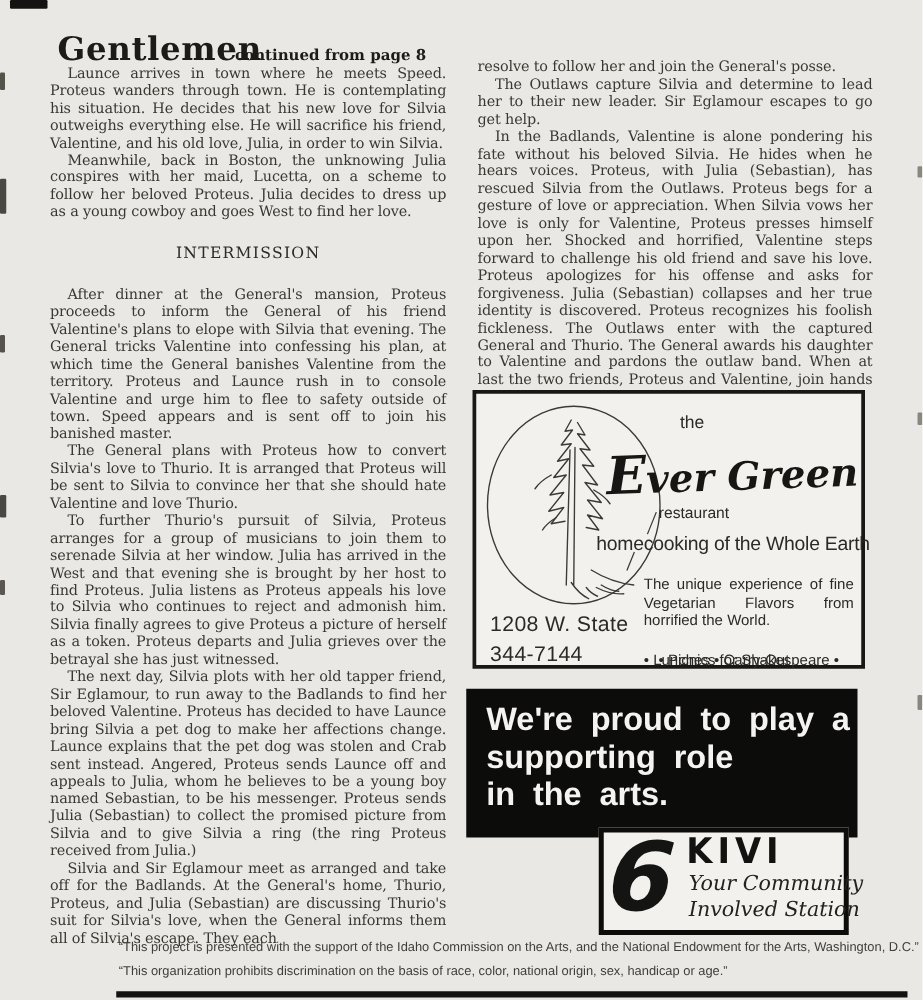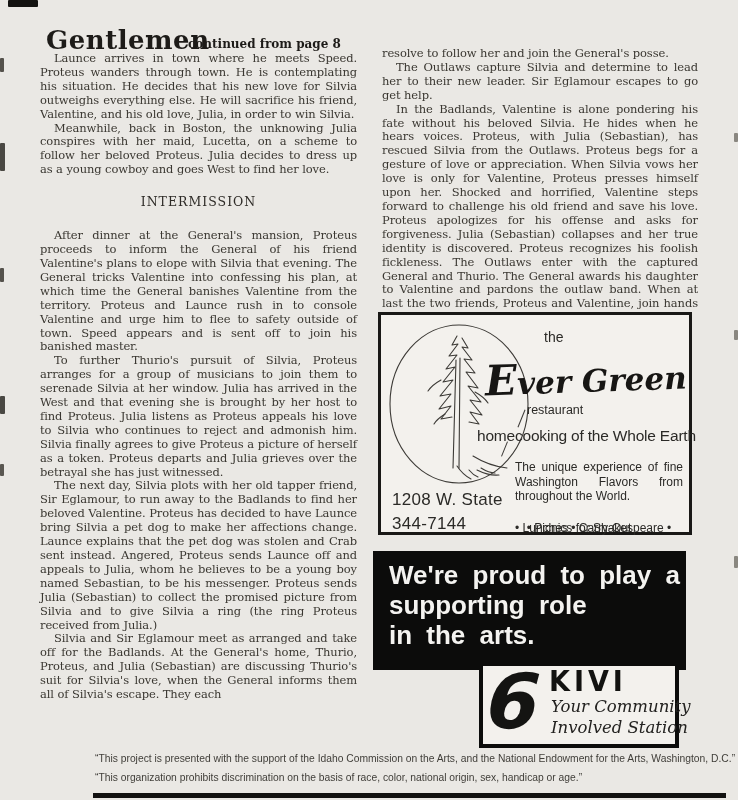--- a/index.html
+++ b/index.html
@@ -121,20 +121,21 @@
   <div class="header">
     <h1 class="title">Gentlemen</h1>
     <span class="cont-note">continued from page 8</span>
   </div>
 
   <div class="col col-left">
     <p class="body-p">Launce arrives in town where he meets Speed. Proteus wanders through town. He is contemplating his situation. He decides that his new love for Silvia outweighs everything else. He will sacrifice his friend, Valentine, and his old love, Julia, in order to win Silvia.</p>
     <p class="body-p">Meanwhile, back in Boston, the unknowing Julia conspires with her maid, Lucetta, on a scheme to follow her beloved Proteus. Julia decides to dress up as a young cowboy and goes West to find her love.</p>
     <h2 class="intermission">INTERMISSION</h2>
     <p class="body-p">After dinner at the General's mansion, Proteus proceeds to inform the General of his friend Valentine's plans to elope with Silvia that evening. The General tricks Valentine into confessing his plan, at which time the General banishes Valentine from the territory. Proteus and Launce rush in to console Valentine and urge him to flee to safety outside of town. Speed appears and is sent off to join his banished master.</p>
+    <p class="body-p">The General plans with Proteus how to convert Silvia's love to Thurio. It is arranged that Proteus will be sent to Silvia to convince her that she should hate Valentine and love Thurio.</p>
     <p class="body-p">To further Thurio's pursuit of Silvia, Proteus arranges for a group of musicians to join them to serenade Silvia at her window. Julia has arrived in the West and that evening she is brought by her host to find Proteus. Julia listens as Proteus appeals his love to Silvia who continues to reject and admonish him. Silvia finally agrees to give Proteus a picture of herself as a token. Proteus departs and Julia grieves over the betrayal she has just witnessed.</p>
     <p class="body-p">The next day, Silvia plots with her old tapper friend, Sir Eglamour, to run away to the Badlands to find her beloved Valentine. Proteus has decided to have Launce bring Silvia a pet dog to make her affections change. Launce explains that the pet dog was stolen and Crab sent instead. Angered, Proteus sends Launce off and appeals to Julia, whom he believes to be a young boy named Sebastian, to be his messenger. Proteus sends Julia (Sebastian) to collect the promised picture from Silvia and to give Silvia a ring (the ring Proteus received from Julia.)</p>
     <p class="body-p">Silvia and Sir Eglamour meet as arranged and take off for the Badlands. At the General's home, Thurio, Proteus, and Julia (Sebastian) are discussing Thurio's suit for Silvia's love, when the General informs them all of Silvia's escape. They each</p>
   </div>
 
   <div class="col col-right">
     <p class="body-p no-indent">resolve to follow her and join the General's posse.</p>
     <p class="body-p">The Outlaws capture Silvia and determine to lead her to their new leader. Sir Eglamour escapes to go get help.</p>
     <p class="body-p">In the Badlands, Valentine is alone pondering his fate without his beloved Silvia. He hides when he hears voices. Proteus, with Julia (Sebastian), has rescued Silvia from the Outlaws. Proteus begs for a gesture of love or appreciation. When Silvia vows her love is only for Valentine, Proteus presses himself upon her. Shocked and horrified, Valentine steps forward to challenge his old friend and save his love. Proteus apologizes for his offense and asks for forgiveness. Julia (Sebastian) collapses and her true identity is discovered. Proteus recognizes his foolish fickleness. The Outlaws enter with the captured General and Thurio. The General awards his daughter to Valentine and pardons the outlaw band. When at last the two friends, Proteus and Valentine, join hands there is general rejoicing in the day's reunion.</p>
   </div>
@@ -151,21 +152,21 @@
         <path d="M88,138 q16,10 34,12 m-30,2 q12,6 22,5 m-42,-9 q6,9 14,13"></path>
         <path d="M96,150 q8,5 14,5 m-26,-3 q4,5 9,7"></path>
       </g>
     </svg>
     <div class="eg-the">the</div>
     <div class="eg-name">Ever Green</div>
     <div class="eg-rest">restaurant</div>
     <div class="eg-slash eg-sl1"></div>
     <div class="eg-slash eg-sl2"></div>
     <div class="eg-tag">homecooking of the Whole Earth</div>
-    <div class="eg-desc">The unique experience of fine Washington Flavors from throughout the World.</div>
+    <div class="eg-desc">The unique experience of fine Vegetarian Flavors from horrified the World.</div>
     <div class="eg-b1">• Lunches • Carry-Out</div>
     <div class="eg-b2">• Picnics for Shakespeare •</div>
     <div class="eg-addr">1208 W. State</div>
     <div class="eg-phone">344-7144</div>
   </div>
 
   <div class="kivi-black">
     <p class="slogan slogan-first">We're proud to play a</p>
     <p class="slogan">supporting role</p>
     <p class="slogan">in the arts.</p>

